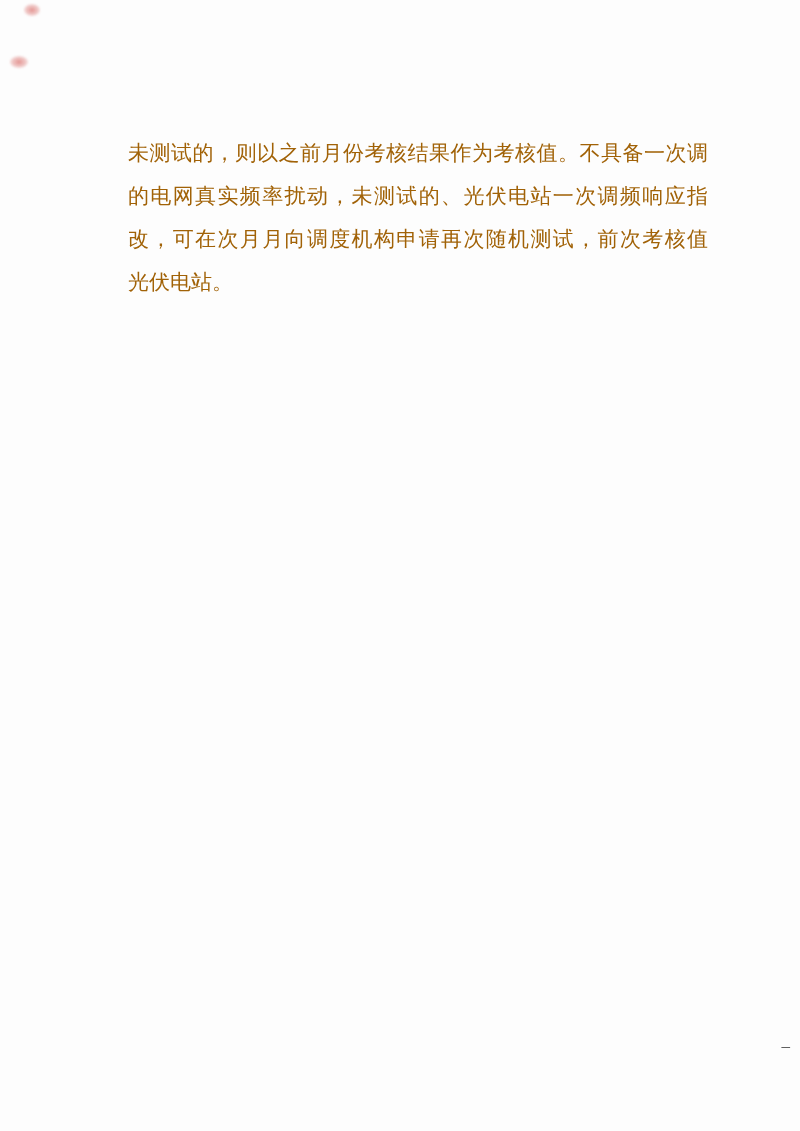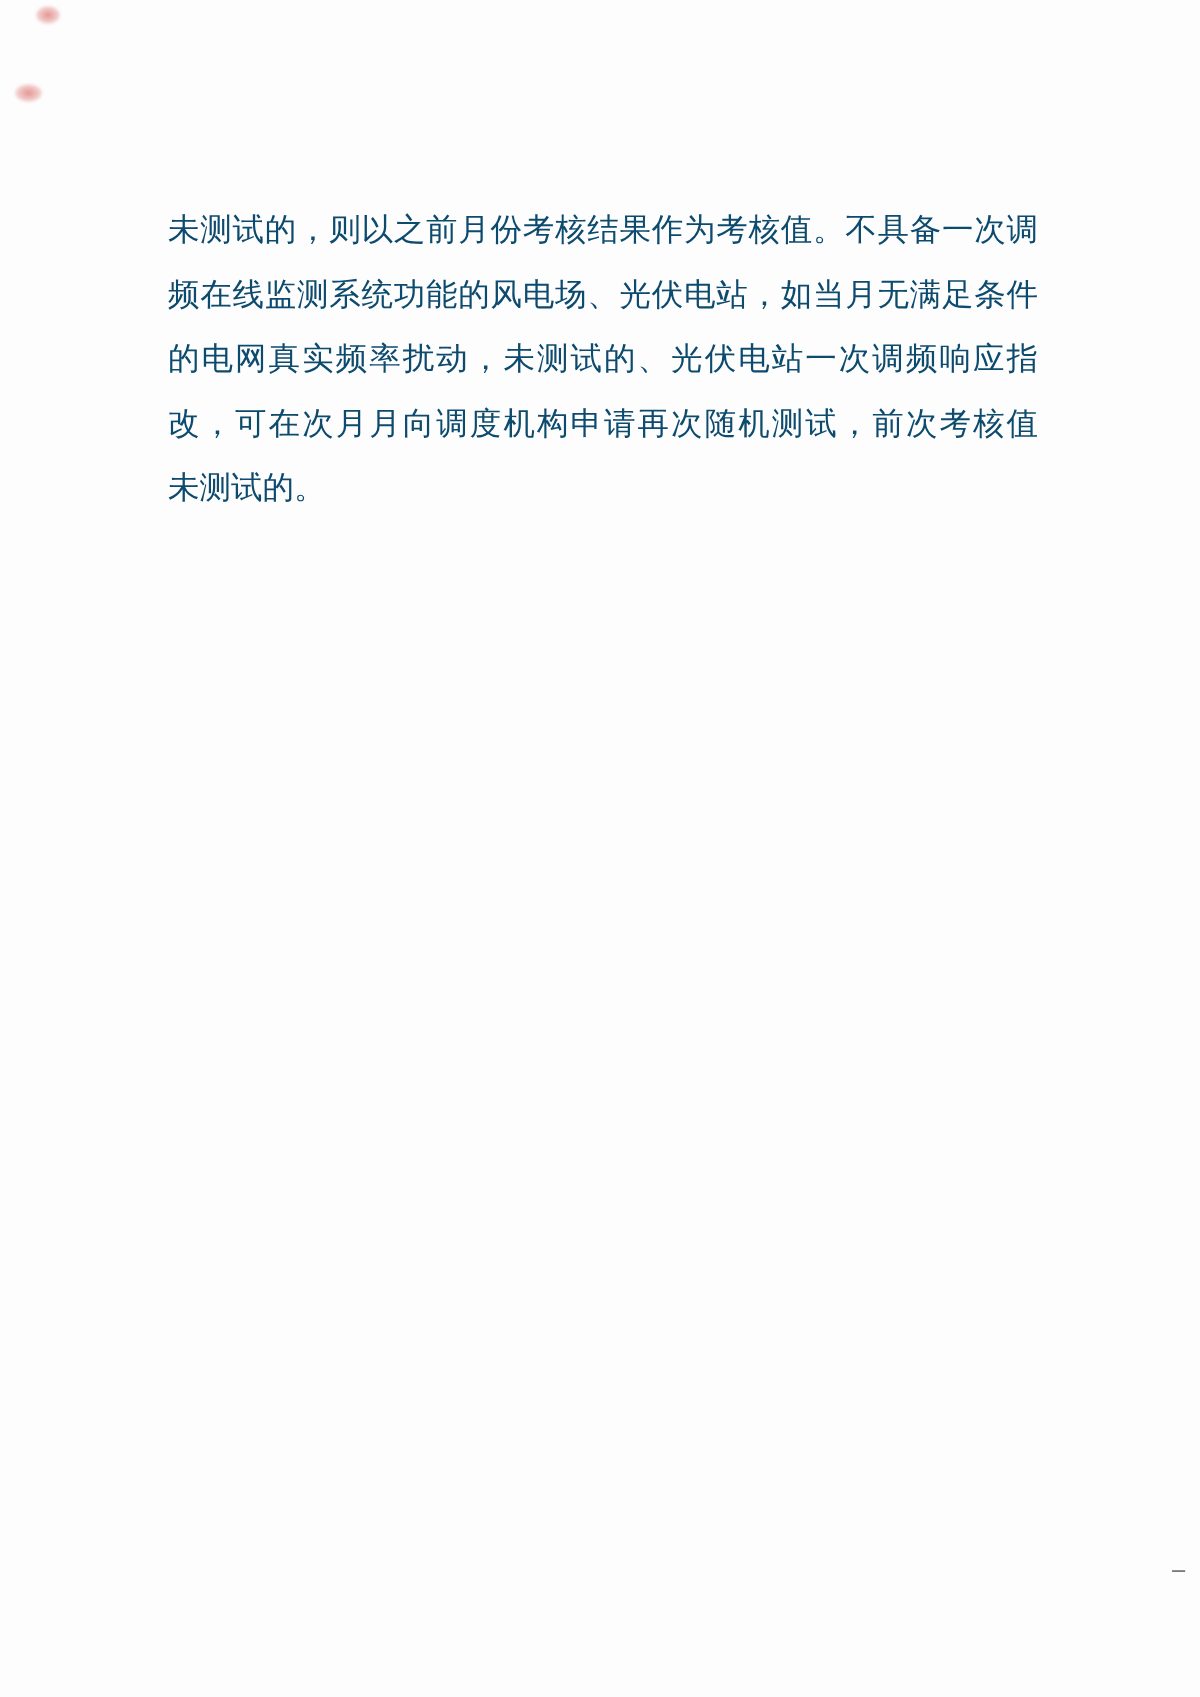--- a/index.html
+++ b/index.html
@@ -14,24 +14,24 @@
     overflow: hidden;
     font-family: "Liberation Serif", "DejaVu Serif", serif;
   }
   .page {
     position: absolute;
     inset: 0;
     background: #fdfdfd;
   }
   .text-block {
     position: absolute;
-    left: 112px;
+    left: 128px;
     top: 132px;
     width: 580px;
-    color: #0c4a6e;
+    color: #a16207;
     font-size: 21px;
   }
   .line {
     height: 43px;
     line-height: 43px;
     white-space: nowrap;
   }
   .line.full {
     text-align: justify;
     text-align-last: justify;
@@ -66,26 +66,25 @@
 
 <div class="page">
 
   <span class="red-mark m1"></span>
   <span class="red-mark m2"></span>
 
   <div class="text-block">
 
     <div>
       <div class="line full">未测试的，则以之前月份考核结果作为考核值。不具备一次调</div>
-      <div class="line full">频在线监测系统功能的风电场、光伏电站，如当月无满足条件</div>
       <div class="line full">的电网真实频率扰动，未测试的、光伏电站一次调频响应指</div>
     </div>
 
     <div>
       <div class="line full">改，可在次月月向调度机构申请再次随机测试，前次考核值</div>
-      <div class="line">未测试的。</div>
+      <div class="line">光伏电站。</div>
     </div>
 
   </div>
 
   <div class="page-number">– 52 –</div>
 
 </div>
 
 </body></html>

